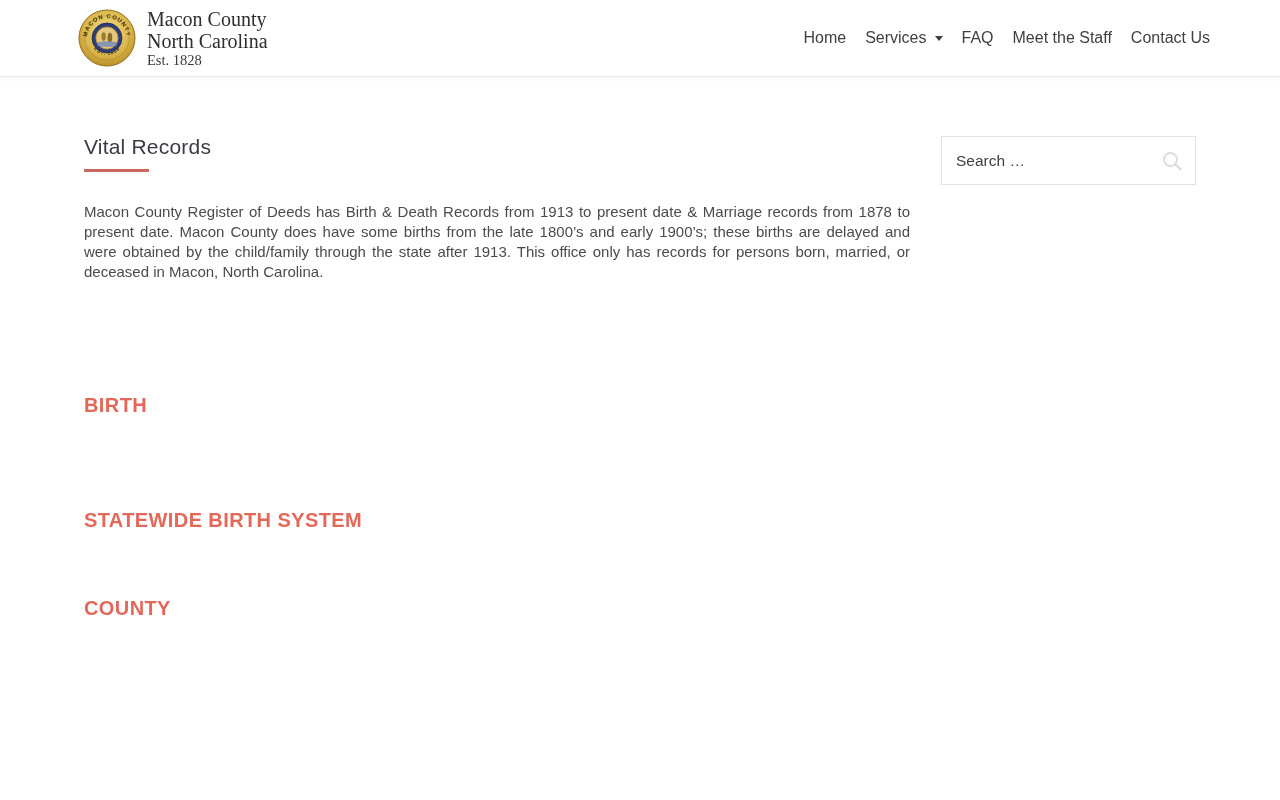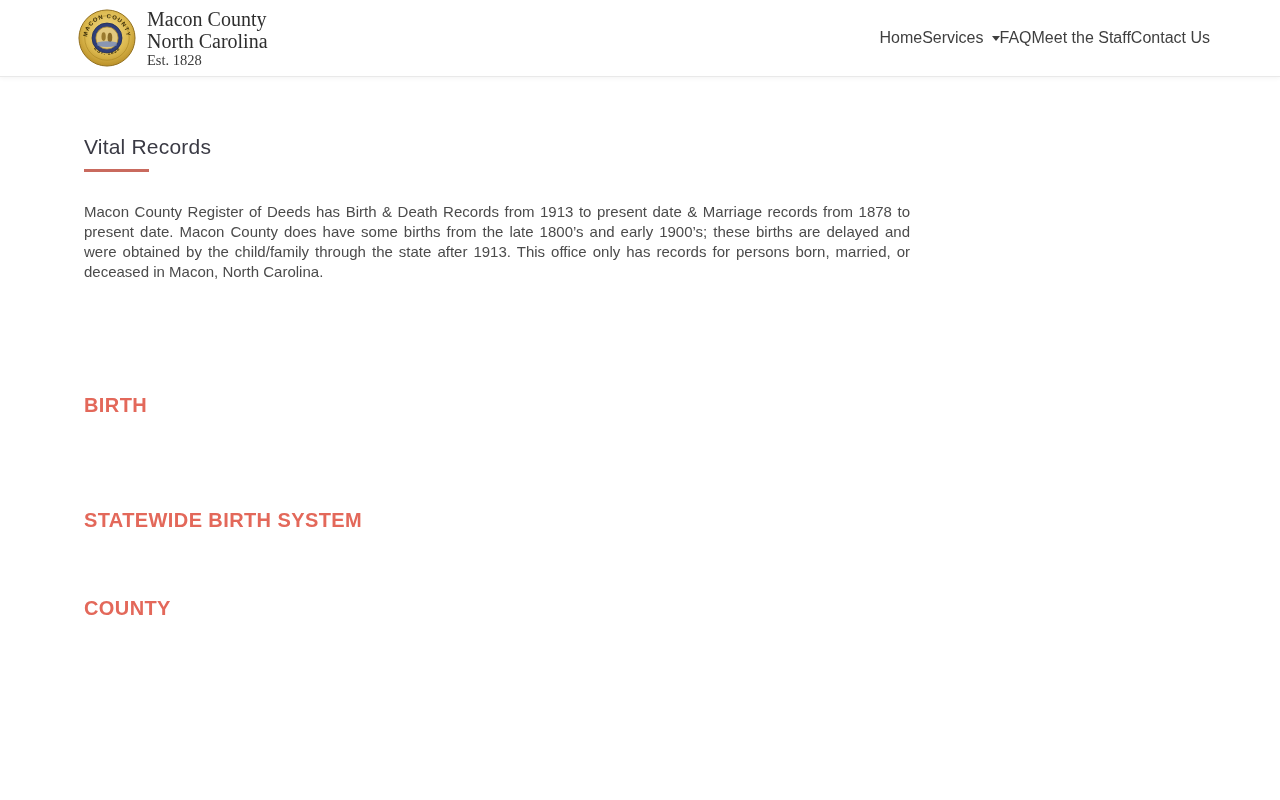--- a/index.html
+++ b/index.html
@@ -20,21 +20,21 @@
   }
   .branding { display: flex; align-items: center; gap: 11px; cursor: pointer; }
   .site-title {
     font-family: "Liberation Serif", serif;
     color: #2e2e2e;
     font-size: 20px;
     line-height: 1.1;
   }
   .site-title .subtitle { font-size: 14.5px; margin-top: 1px; color: #3a3a3a; }
 
-  .main-nav { display: flex; align-items: flex-end; }
+  .main-nav { display: flex; align-items: flex-end; gap: 19px; }
   .nav-item {
     font-size: 16px;
     color: #3f3f3f;
     text-decoration: none;
     cursor: pointer;
     display: flex;
     align-items: center;
     white-space: nowrap;
   }
   .caret {
@@ -190,13 +190,24 @@
     <h1 class="page-title">Vital Records</h1>
     <div class="title-underline"></div>
 
     <p class="p-intro">Macon County Register of Deeds has Birth &amp; Death Records from 1913 to present date &amp; Marriage records from 1878 to present date. Macon County does have some births from the late 1800’s and early 1900’s; these births are delayed and were obtained by the child/family through the state after 1913. This office only has records for persons born, married, or deceased in Macon, North Carolina.</p>
 
     <a class="vital-link link-birth">BIRTH</a>
     <a class="vital-link link-statewide">STATEWIDE BIRTH SYSTEM</a>
     <a class="vital-link link-death">COUNTY</a>
   </section>
 
+  <aside class="sidebar">
+    <div class="search-box">
+      <input class="search-input" type="text" placeholder="Search …" style="">
+      <button class="search-button">
+        <svg width="22" height="22" viewBox="0 0 22 22" aria-hidden="true">
+          <circle cx="9.5" cy="9.5" r="6.5" fill="none" stroke="#dcdcdc" stroke-width="2"></circle>
+          <line x1="14.5" y1="14.5" x2="19.5" y2="19.5" stroke="#dcdcdc" stroke-width="2.4" stroke-linecap="round"></line>
+        </svg>
+      </button>
+    </div>
+  </aside>
 </div>
 
 </body></html>

